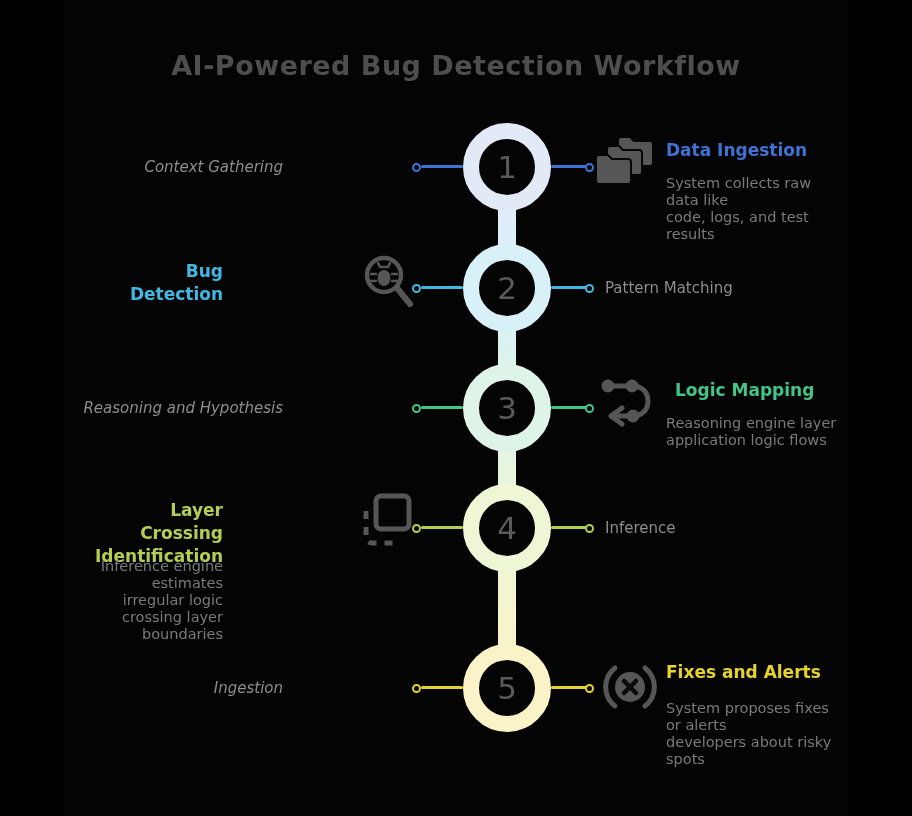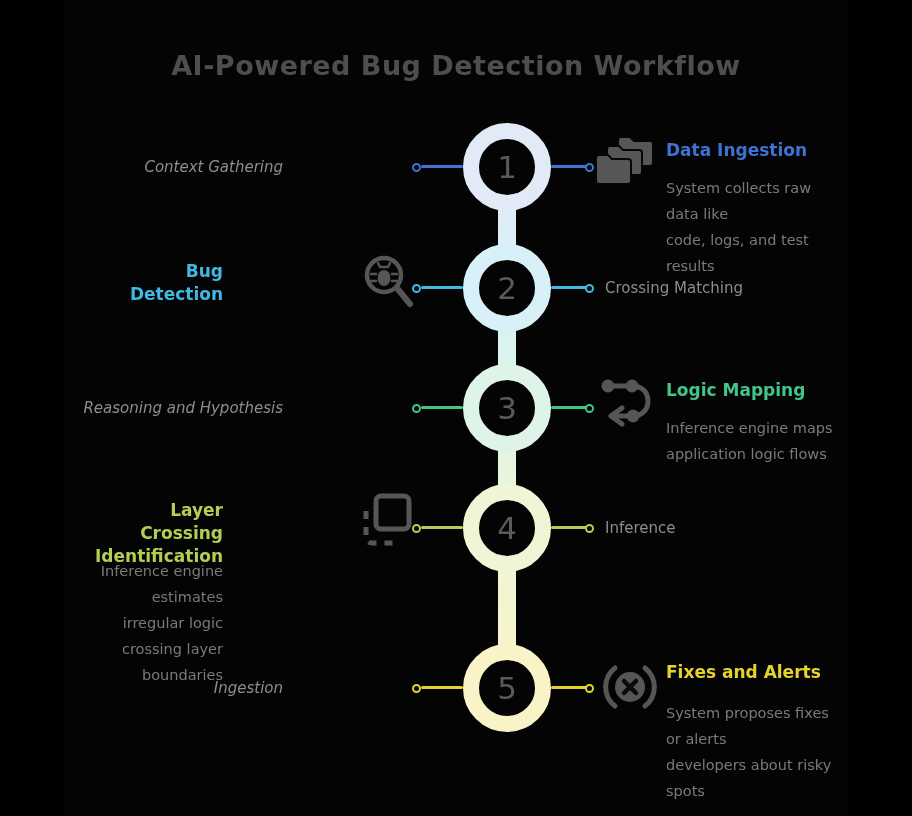--- a/index.html
+++ b/index.html
@@ -36,21 +36,21 @@
   }
   .side-label.left-side{right:565px;text-align:right;font-style:italic;}
   .side-label.right-side{left:541px;text-align:left;}
   .step-heading{
     position:absolute;font-size:17px;font-weight:bold;line-height:23px;
     color:var(--accent);white-space:pre-line;
   }
   .step-heading.right-side{left:602px;}
   .step-heading.left-side{right:625px;text-align:right;margin-left:28px;}
   .step-desc{
-    position:absolute;font-size:14.5px;line-height:26px;color:#7a7a7a;
+    position:absolute;font-size:14.5px;line-height:17px;color:#7a7a7a;
     white-space:pre-line;
   }
   .step-desc.right-side{left:602px;}
   .step-desc.left-side{right:625px;text-align:right;}
   .icon-box{position:absolute;}
   .icon-box svg{display:block;}
 </style>
 </head>
 <body>
 
@@ -84,21 +84,21 @@
   <div class="step-desc right-side" style="top:175px;">System collects raw data like
 code, logs, and test results</div>
 
   <div class="circle" style="top: 244px; --accent: #41b8e2; --ring: #d8f1f8;">
     <span class="num">2</span>
   </div>
   <div class="hline l" style="top: 286px; --accent: #41b8e2; --ring: #d8f1f8;"></div>
   <div class="dot l" style="top: 284px; --accent: #41b8e2; --ring: #d8f1f8;"></div>
   <div class="hline r" style="top: 286px; --accent: #41b8e2; --ring: #d8f1f8;"></div>
   <div class="dot r" style="top: 284px; --accent: #41b8e2; --ring: #d8f1f8;"></div>
-  <div class="side-label right-side" style="top:279px;">Crossing Matching</div>
+  <div class="side-label right-side" style="top:279px;">Pattern Matching</div>
   <div class="icon-box" style="left:296px;top:251px;">
     <svg width="58" height="60" viewBox="0 0 58 60">
       <circle cx="24" cy="24" r="17" fill="none" stroke="#565656" stroke-width="4.5"></circle>
       <line x1="37" y1="37" x2="50" y2="53" stroke="#565656" stroke-width="6" stroke-linecap="round"></line>
       <ellipse cx="24" cy="27" rx="6.5" ry="8" fill="#565656"></ellipse>
       <path d="M20 16 l-2 -4 M28 16 l2 -4 M20 16 h8" fill="none" stroke="#565656" stroke-width="2.5" stroke-linecap="round"></path>
       <path d="M16 23 h-5 M16 30 h-5 M32 23 h5 M32 30 h5" stroke="#565656" stroke-width="2.5" stroke-linecap="round"></path>
     </svg>
   </div>
   <div class="step-heading left-side" style="top: 260px; --accent: #41b8e2; --ring: #d8f1f8;">Bug Detection</div>
@@ -113,22 +113,22 @@
   <div class="side-label left-side" style="top:399px;">Reasoning and Hypothesis</div>
   <div class="icon-box" style="left:532px;top:373px;">
     <svg width="58" height="58" viewBox="0 0 58 58">
       <path d="M12 13 H36 C47 13 52 20 52 28 C52 36 47 43 36 43 H19" fill="none" stroke="#565656" stroke-width="5" stroke-linecap="round"></path>
       <path d="M26 35 L15 43 L26 51" fill="none" stroke="#565656" stroke-width="5" stroke-linecap="round" stroke-linejoin="round"></path>
       <circle cx="12" cy="13" r="6.5" fill="#565656"></circle>
       <circle cx="36" cy="13" r="6.5" fill="#565656"></circle>
       <circle cx="37" cy="43" r="6.5" fill="#565656"></circle>
     </svg>
   </div>
-  <div class="step-heading right-side" style="top: 379px; --accent: #42c588; --ring: #def4e8;">Logic Mapping</div>
-  <div class="step-desc right-side" style="top:415px;">Inference engine maps
+  <div class="step-heading right-side" style="top: 379px; margin-left: 9px; --accent: #42c588; --ring: #def4e8;">Logic Mapping</div>
+  <div class="step-desc right-side" style="top:415px;">Reasoning engine layer
 application logic flows</div>
 
   <div class="circle" style="top: 484px; --accent: #b3cf52; --ring: #eef6d6;">
     <span class="num">4</span>
   </div>
   <div class="hline l" style="top: 526px; --accent: #b3cf52; --ring: #eef6d6;"></div>
   <div class="dot l" style="top: 524px; --accent: #b3cf52; --ring: #eef6d6;"></div>
   <div class="hline r" style="top: 526px; --accent: #b3cf52; --ring: #eef6d6;"></div>
   <div class="dot r" style="top: 524px; --accent: #b3cf52; --ring: #eef6d6;"></div>
   <div class="side-label right-side" style="top:519px;">Inference</div>

